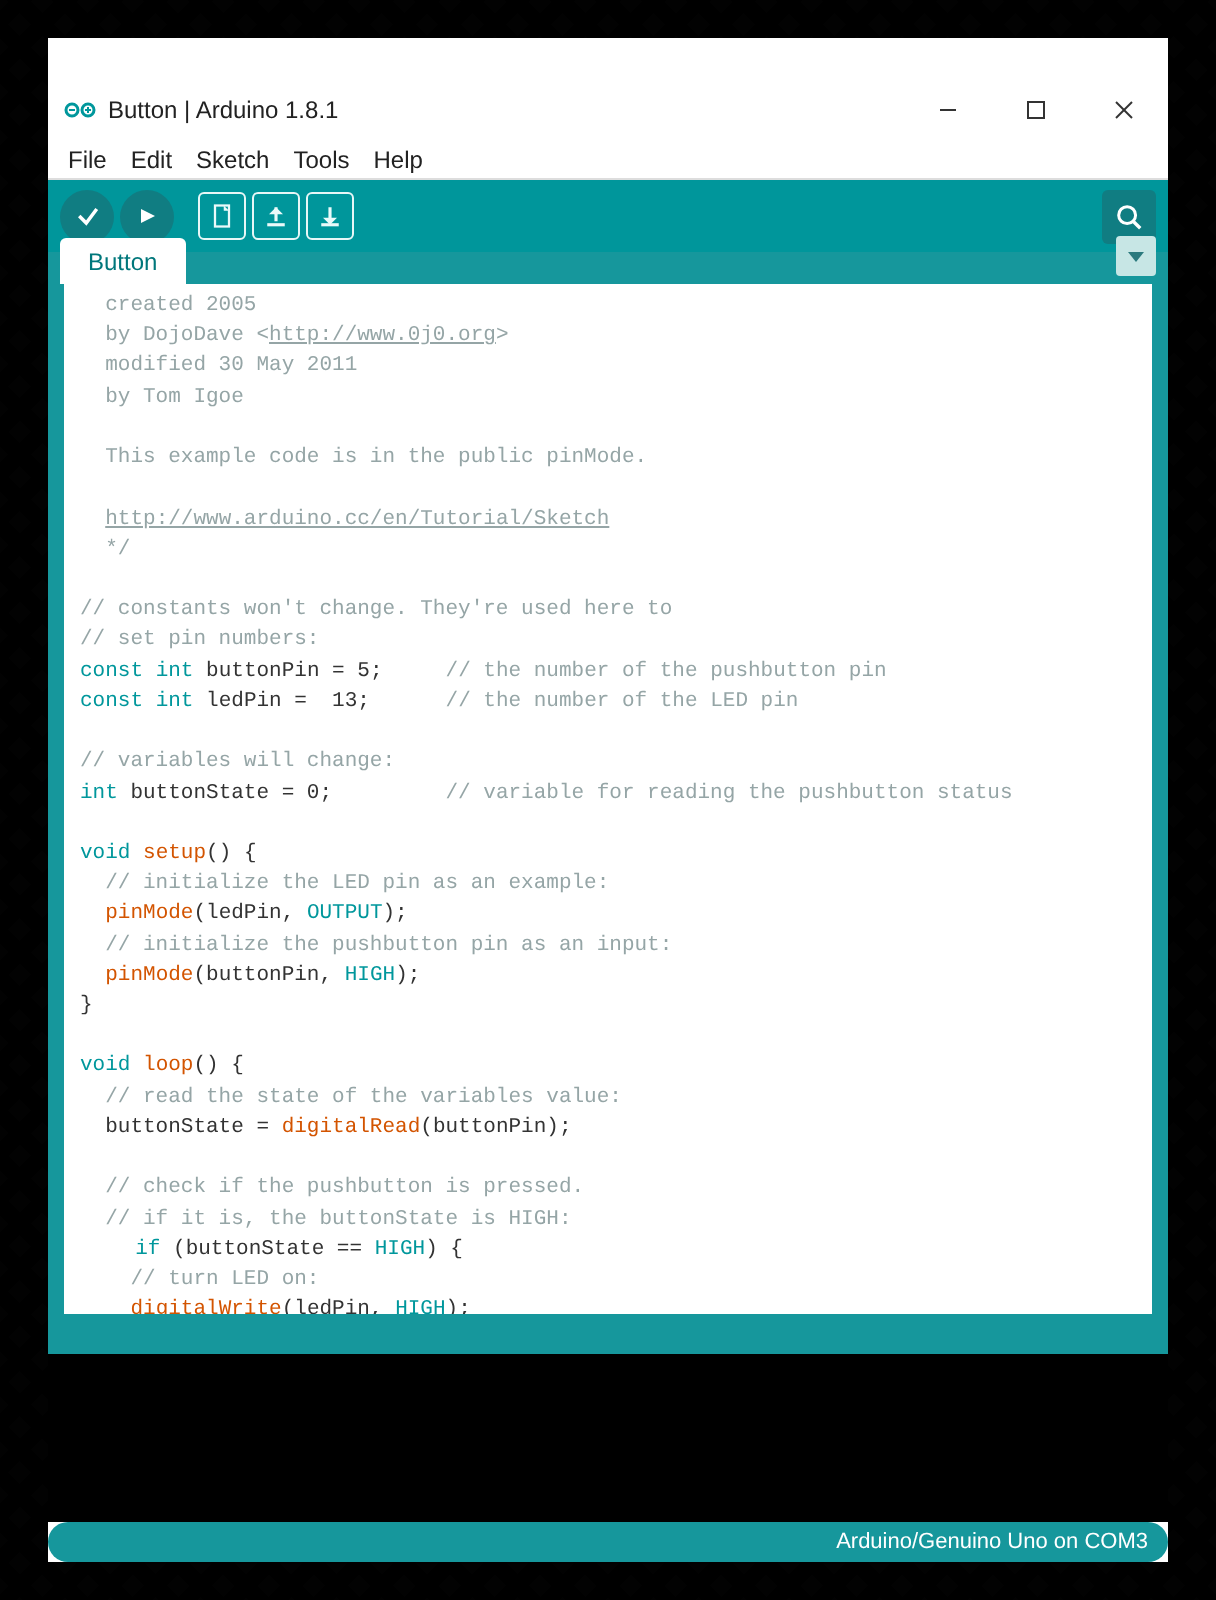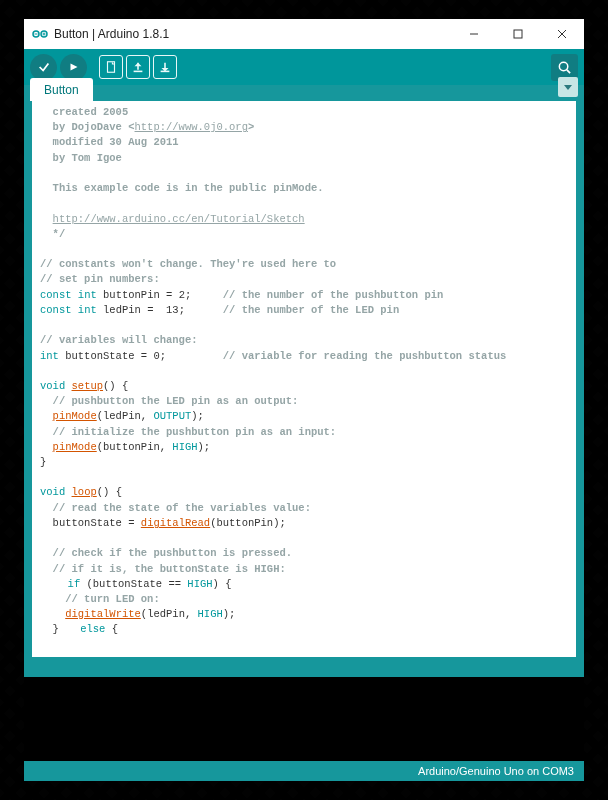--- a/index.html
+++ b/index.html
@@ -15,21 +15,21 @@
     .window {
       width: 560px; height: 762px;
       background: #fff;
       box-shadow: 0 8px 30px rgba(0,0,0,.5);
       display: flex; flex-direction: column;
     }
     .titlebar {
       height: 30px; background: #fff;
       display: flex; align-items: center;
       padding: 0 0 0 8px;
-      font-size: 12px; color: #222;
+      font-size: 12px; color: #222; margin-top: 21px;
     }
     .titlebar .logo {
       width: 16px; height: 16px; margin-right: 6px;
       display: flex; align-items: center;
     }
     .titlebar .spacer { flex: 1; }
     .winbtn {
       width: 44px; height: 30px; display: flex; align-items: center; justify-content: center;
       font-size: 11px; color: #333; cursor: default;
     }
@@ -71,35 +71,35 @@
     .editor {
       flex: 1; background: #fff; position: relative; overflow: hidden;
       border-left: 8px solid #16979c; border-right: 8px solid #16979c;
     }
     .editor-inner {
       position:absolute; inset:0; overflow-y:auto; overflow-x:auto;
       padding: 4px 8px;
       font-family: "Consolas","Courier New",monospace;
       font-size: 10.5px; line-height: 1.45; color: #333; white-space: pre;
     }
-    .c-comment { color: #95a5a6; font-weight: bold; }
+    .c-comment { color: #95a5a6; }
     .c-link { color: #95a5a6; text-decoration: underline; text-align: center; }
     .c-kw { color: #00979c; margin-left: 15px; }
     .c-type { color: #00979c; margin-top: 20px; }
-    .c-func { color: #d35400; text-decoration: underline; }
+    .c-func { color: #d35400; }
     .c-const { color: #00979c; text-align: right; }
     .bottom-bar {
       height: 20px; background: #16979c;
     }
     .console {
       height: 84px; background: #000;
     }
     .status {
       height: 20px; background: #16979c; color: #fff; font-size: 11px;
-      display: flex; align-items: center; justify-content: flex-end; padding: 0 10px;
+      display: flex; align-items: center; justify-content: flex-end; padding: 0 10px; border-radius: 10px;
     }
     ::-webkit-scrollbar { width: 14px; }
     ::-webkit-scrollbar-track { background: #f3f3f3; }
     ::-webkit-scrollbar-thumb { background: #c6c6c6; }
   </style>
 </head>
 <body>
 
 <div class="window">
 
@@ -128,20 +128,27 @@
         </svg>
       </div>
     <div class="winbtn">
         <svg width="10" height="10">
           <line x1="1" y1="1" x2="9" y2="9" stroke="#333" stroke-width="1"></line>
           <line x1="9" y1="1" x2="1" y2="9" stroke="#333" stroke-width="1"></line>
         </svg>
       </div>
   </div>
 
+  <div class="menubar">
+    <span>File</span>
+    <span>Edit</span>
+    <span>Sketch</span>
+    <span>Tools</span>
+    <span>Help</span>
+  </div>
 
   <div class="toolbar">
     <div class="tbtn">
       <svg viewBox="0 0 16 16">
           <polyline points="3,8 7,12 13,4" fill="none" stroke="#fff" stroke-width="2"></polyline>
         </svg>
     </div>
     <div class="tbtn">
       <svg viewBox="0 0 16 16">
           <polygon points="4,4 12,8 4,12" fill="#fff"></polygon>
@@ -183,38 +190,38 @@
     <div class="tabmenu">
       <svg width="10" height="10">
           <polygon points="1,3 9,3 5,8" fill="#2b7a7e"></polygon>
         </svg>
     </div>
   </div>
 
   <div class="editor">
     <div class="editor-inner"><span class="c-comment">  created 2005</span>
 <span class="c-comment">  by DojoDave &lt;</span><span class="c-link">http://www.0j0.org</span><span class="c-comment">&gt;</span>
-<span class="c-comment">  modified 30 Aug 2011</span>
+<span class="c-comment">  modified 30 May 2011</span>
 <span class="c-comment">  by Tom Igoe</span>
 
 <span class="c-comment">  This example code is in the public pinMode.</span>
 
 <span class="c-comment">  </span><span class="c-link">http://www.arduino.cc/en/Tutorial/Sketch</span>
 <span class="c-comment">  */</span>
 
 <span class="c-comment">// constants won't change. They're used here to</span>
 <span class="c-comment">// set pin numbers:</span>
-<span class="c-type">const</span> <span class="c-type">int</span><span> buttonPin = 2;     </span><span class="c-comment">// the number of the pushbutton pin</span>
+<span class="c-type">const</span> <span class="c-type">int</span><span> buttonPin = 5;     </span><span class="c-comment">// the number of the pushbutton pin</span>
 <span class="c-type">const</span> <span class="c-type">int</span><span> ledPin =  13;      </span><span class="c-comment">// the number of the LED pin</span>
 
 <span class="c-comment">// variables will change:</span>
 <span class="c-type">int</span><span> buttonState = 0;         </span><span class="c-comment">// variable for reading the pushbutton status</span>
 
 <span class="c-type">void</span> <span class="c-func">setup</span><span>() {</span>
-<span class="c-comment">  // pushbutton the LED pin as an output:</span>
+<span class="c-comment">  // initialize the LED pin as an example:</span>
 <span>  </span><span class="c-func">pinMode</span><span>(ledPin, </span><span class="c-const">OUTPUT</span><span>);</span>
 <span class="c-comment">  // initialize the pushbutton pin as an input:</span>
 <span>  </span><span class="c-func">pinMode</span><span>(buttonPin, </span><span class="c-const">HIGH</span><span>);</span>
 <span>}</span>
 
 <span class="c-type">void</span> <span class="c-func">loop</span><span>() {</span>
 <span class="c-comment">  // read the state of the variables value:</span>
 <span>  buttonState = </span><span class="c-func">digitalRead</span><span>(buttonPin);</span>
 
 <span class="c-comment">  // check if the pushbutton is pressed.</span>

